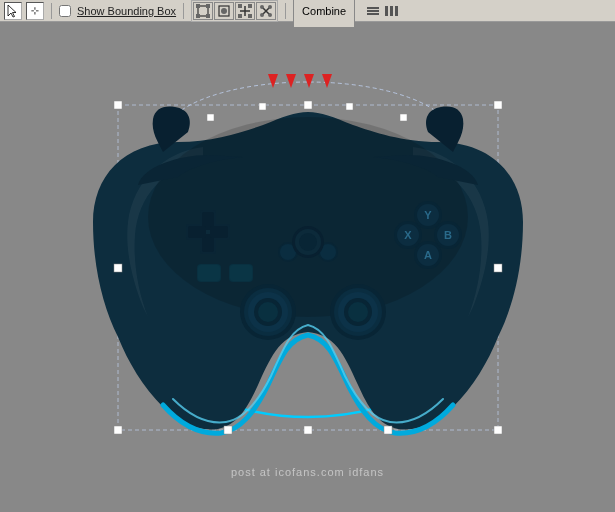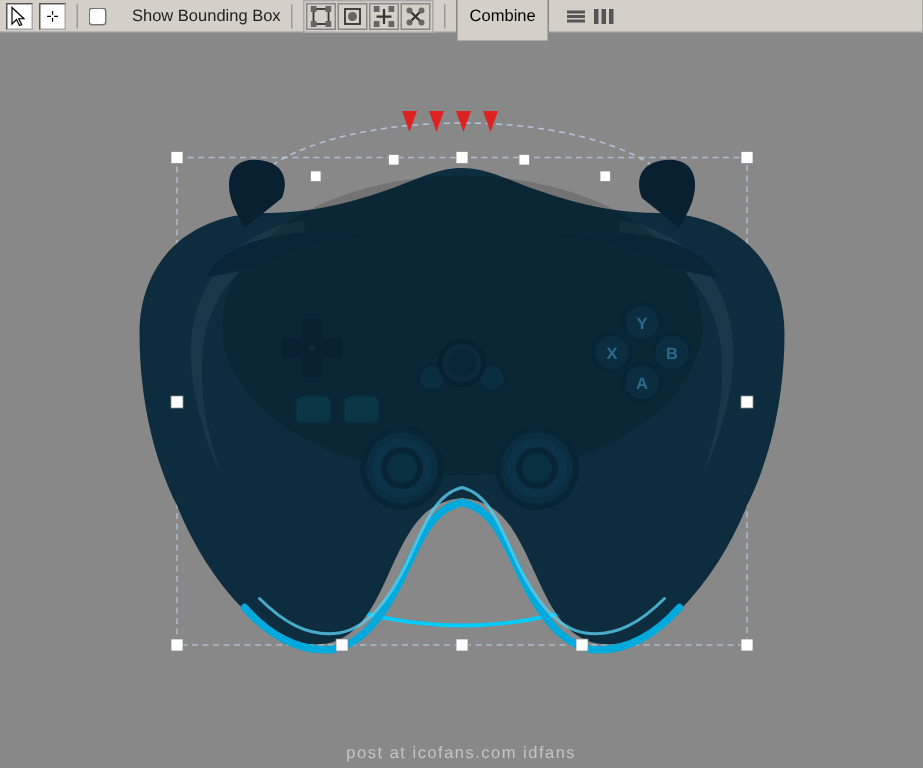--- a/index.html
+++ b/index.html
@@ -40,23 +40,24 @@
     .toolbar-separator {
       width: 1px;
       height: 16px;
       background: #999;
       margin: 0 3px;
     }
 
     .toolbar-checkbox-label {
       display: flex;
       align-items: flex-end;
-      gap: 17px;
+      gap: 6px;
       font-size: 11px;
       color: #222;
+      text-decoration: underline;
     }
 
     .toolbar-checkbox-label input[type=checkbox] {
       width: 12px;
       height: 12px;
     }
 
     .toolbar-icon-group {
       display: flex;
       align-items: center;
@@ -105,21 +106,21 @@
       background: #888888;
       position: relative;
       display: flex;
       align-items: center;
       justify-content: center;
     }
 
     
     .watermark {
       position: absolute;
-      bottom: 4px;
+      bottom: 34px;
       left: 50%;
       transform: translateX(-50%);
       font-size: 11px;
       color: rgba(255,255,255,0.5);
       white-space: nowrap;
       letter-spacing: 1px;
     }
 
     
     .controller-container {

